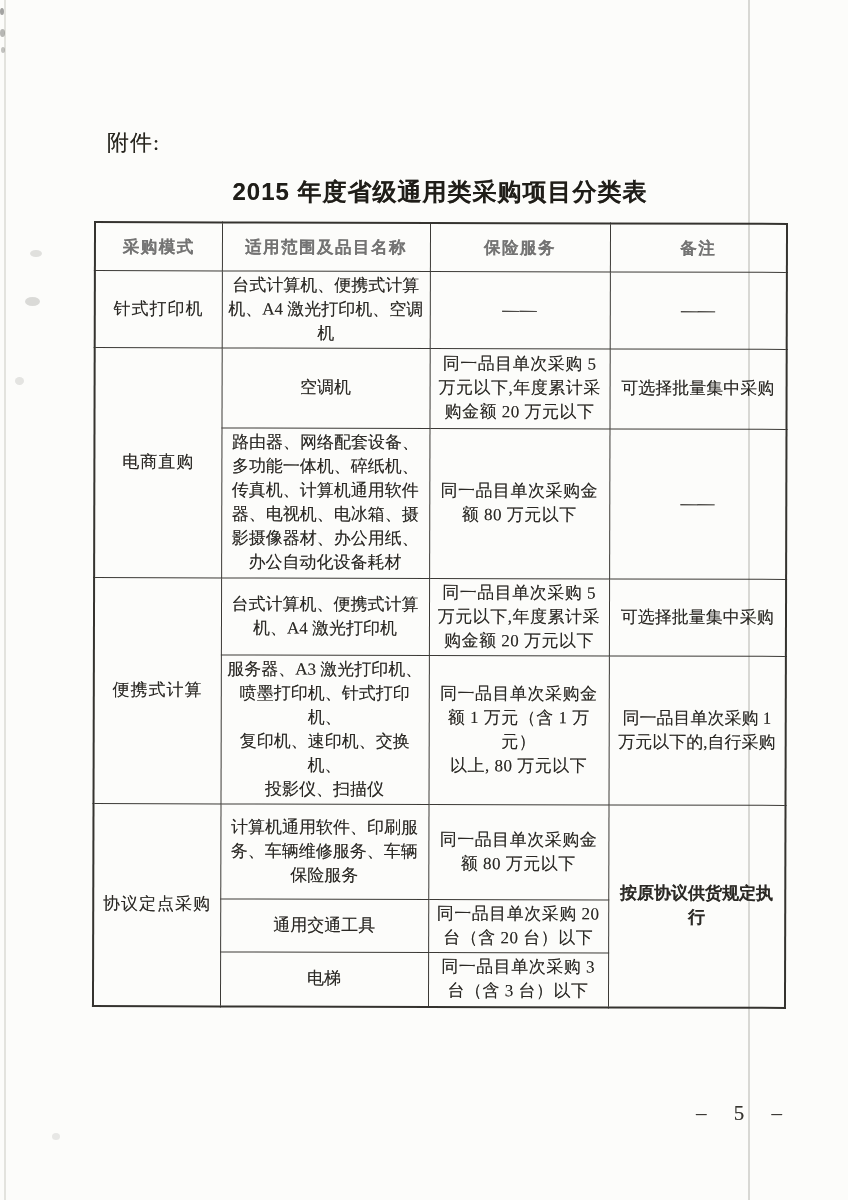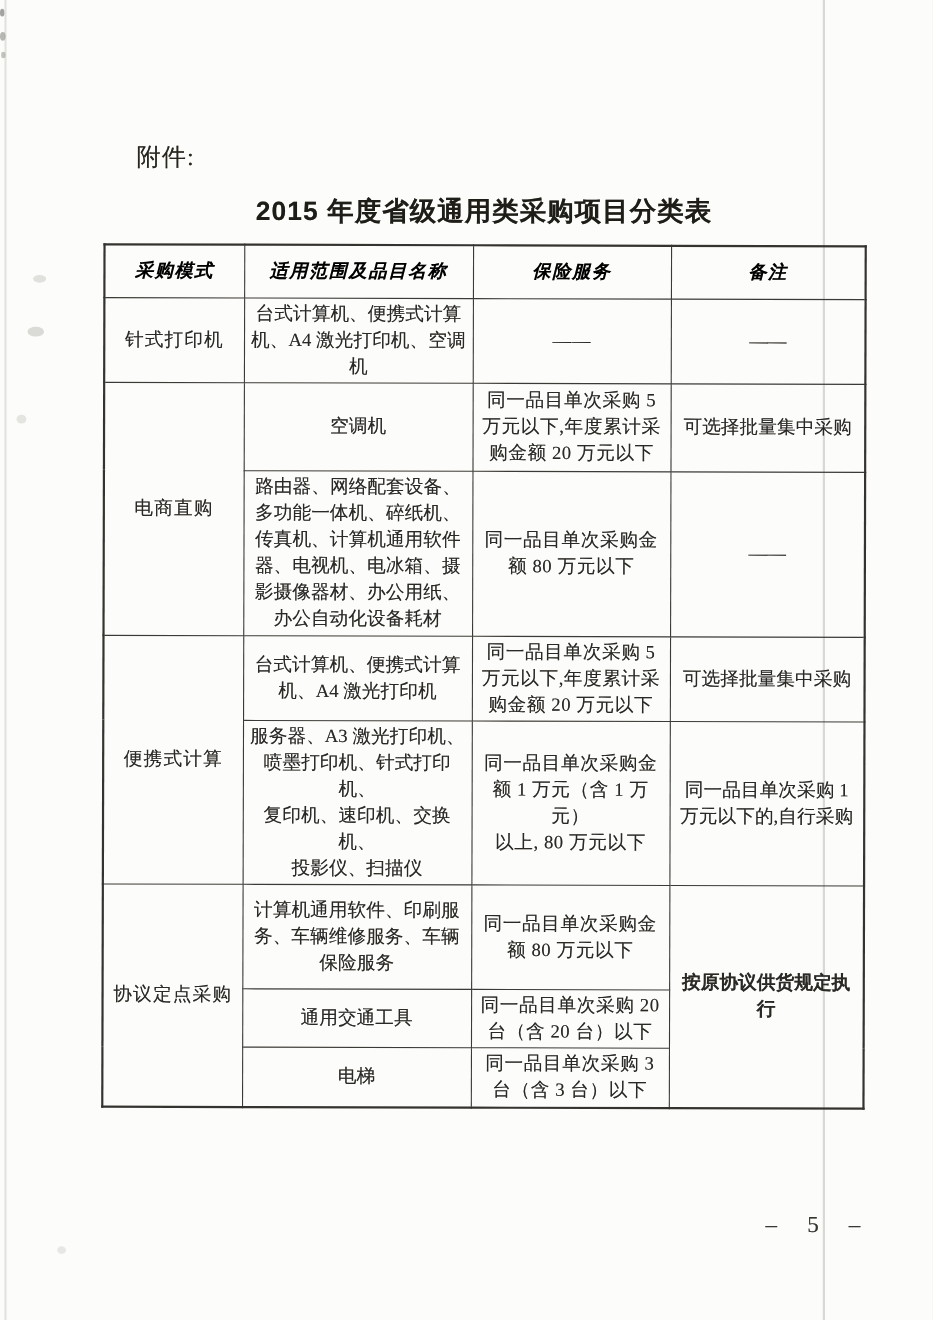--- a/index.html
+++ b/index.html
@@ -35,21 +35,21 @@
   .speck.s2 { left: 0; top: 29px;  width: 5px; height: 8px; background: rgba(100,100,96,.45); }
   .speck.s3 { left: 1px; top: 47px; width: 4px; height: 6px; background: rgba(110,110,106,.4); }
   .speck.s4 { left: 30px; top: 250px; width: 12px; height: 7px; background: rgba(150,150,146,.28); }
   .speck.s5 { left: 25px; top: 297px; width: 15px; height: 9px; background: rgba(140,140,136,.3); }
   .speck.s6 { left: 15px; top: 377px; width: 9px; height: 8px; background: rgba(155,155,150,.25); }
   .speck.s7 { left: 52px; top: 1133px; width: 8px; height: 7px; background: rgba(160,160,156,.22); }
 
   
   .attachment {
     position: absolute;
-    left: 124px; top: 128px;
+    left: 107px; top: 128px;
     font-size: 22px;
     letter-spacing: 1px;
     color: #28261f;
     text-shadow: 0 0 .5px rgba(40,38,31,.55);
   }
   .doc-title {
     position: absolute;
     left: 0; top: 176px;
     width: 880px;
     margin: 0;
@@ -86,22 +86,21 @@
     text-shadow: 0 0 .5px rgba(43,41,37,.5);
     white-space: pre-line;
     overflow: hidden;
   }
   table.ptable { border: 2.2px solid #35332f; }
   table.ptable th {
     font-family: "Liberation Sans", sans-serif;
     font-weight: bold;
     font-size: 16.5px;
     letter-spacing: 1.5px;
-    color: #000000;
-    font-style: italic;
+    color: #737373;
   }
   td.mode-cell { font-size: 16.5px; letter-spacing: 1px; }
   td.remark-top { vertical-align: top; padding-top: 5px; }
   td.remark-left { text-align: left; padding-left: 9px; font-weight: bold; }
   td.standard-cell { font-size: 15px; line-height: 23.5px; letter-spacing: .5px; }
 
   .pagenum {
     position: absolute;
     left: 696px; top: 1101px;
     font-size: 21px;

